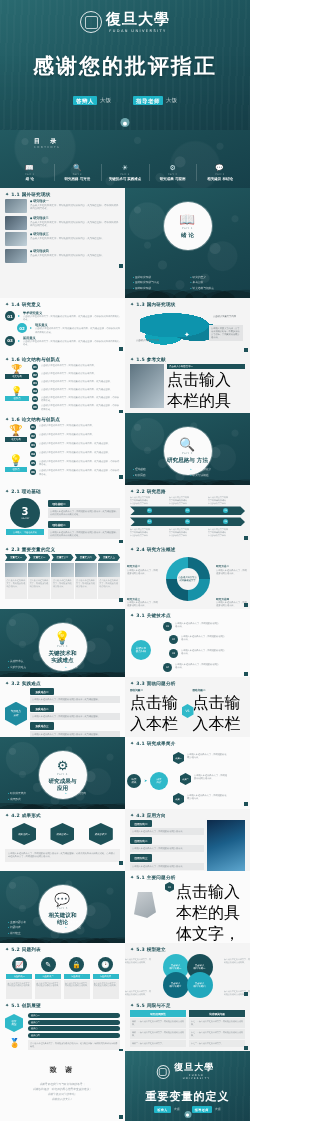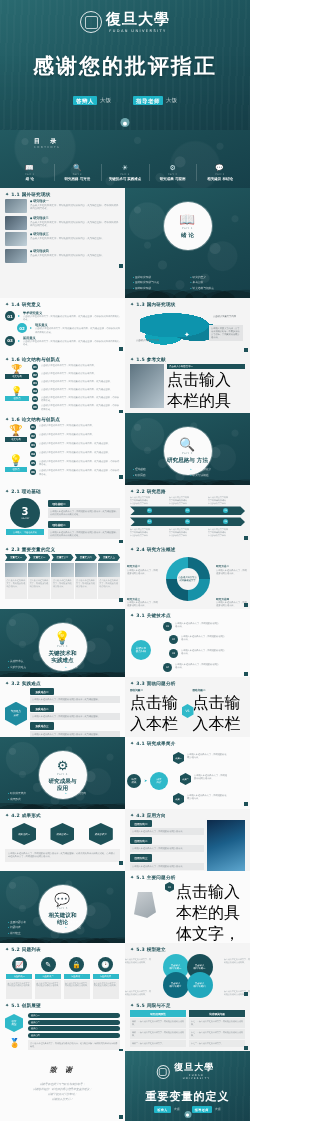--- a/index.html
+++ b/index.html
@@ -215,21 +215,21 @@
   .fc{ position:absolute; width:30px;height:30px;border-radius:50%;
     color:#fff;font-size:2.4px;display:flex;align-items:center;justify-content:center;
     text-align:center;line-height:3.2px;}
   .fc1{ left:0; top:0; background:#2fb9c9;}
   .fc2{ right:0; top:0; background:#184e57;}
   .fc3{ left:0; bottom:0; background:#0f6b80;}
   .fc4{ right:0; bottom:0; background:#21a8bd;}
   .fnote{ position:absolute; font-size:2px; color:#9aa3a8; line-height:2.8px; width:26px;}
 
   
-  #thanksL{ background:#fbfbfb;font-style:italic; }
+  #thanksL{ background:#fbfbfb; }
   #thanksL .tt{ text-align:center; font-size:7px; font-weight:700; color:#333;
     letter-spacing:3px; margin-top:14px;}
   #thanksL .bd{ text-align:center; font-size:2.7px; color:#9aa3a8; line-height:5px; margin-top:7px;}
   #thanksR{ position:relative;
     background:linear-gradient(155deg,#2a6a70 0%,#1f565e 45%,#17424c 100%); }
   #thanksR .bookshelf{ position:absolute; inset:0; opacity:.2;
     background:repeating-linear-gradient(92deg, rgba(255,255,255,.10) 0 2px, transparent 2px 7px);}
   #thanksR .big{ position:absolute; left:0; right:0; top:38px; text-align:center;
     color:#fff; font-size:11px; font-weight:700; letter-spacing:1px;}
 

